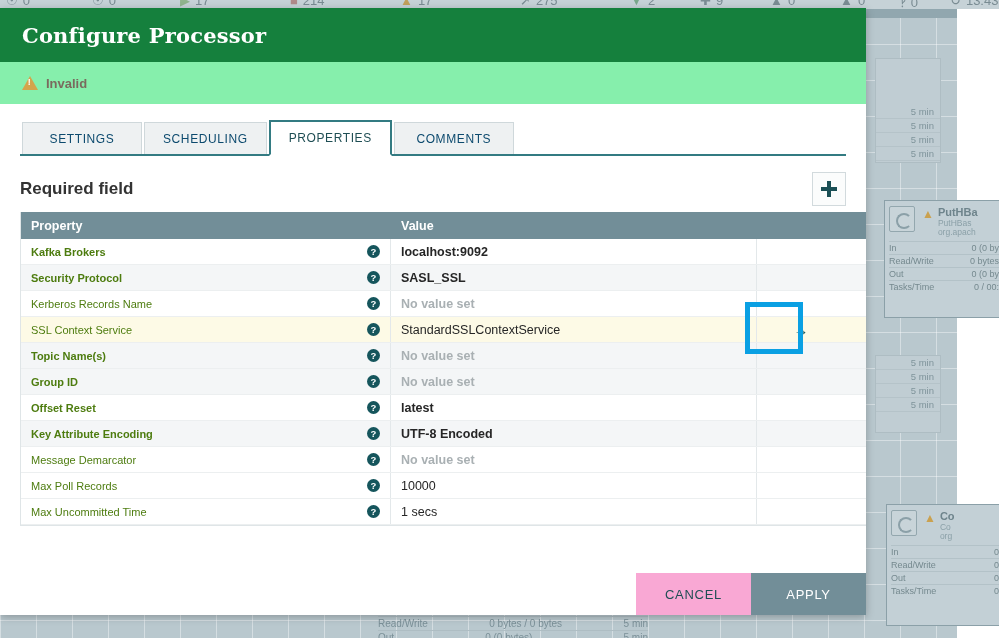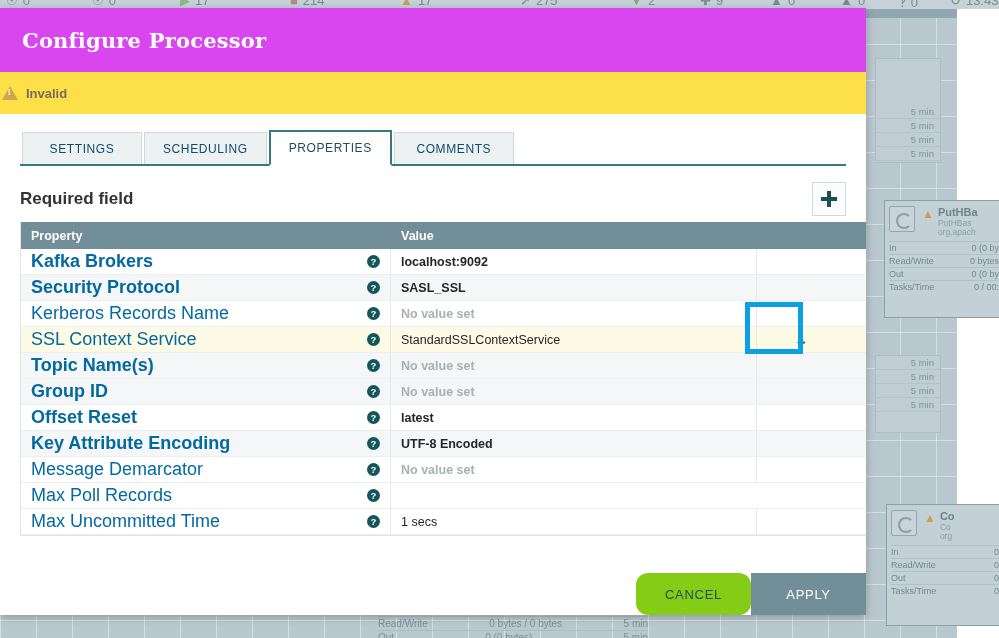--- a/index.html
+++ b/index.html
@@ -130,41 +130,41 @@
   .dialog {
     position: absolute;
     left: 0; top: 8px;
     width: 866px; height: 607px;
     background: #ffffff;
     box-shadow: 0 2px 8px rgba(0,0,0,0.25);
     overflow: hidden;
   }
 
   .dlg-header {
-    height: 64px;
-    background: #d946ef;
+    height: 54px;
+    background: #15803d;
     display: flex;
     align-items: center;
     padding-left: 22px;
     box-sizing: border-box;
   }
   .dlg-title {
     color: #ffffff;
     font-family: "DejaVu Serif", serif;
     font-weight: bold;
     font-size: 21px;
     letter-spacing: 0.2px;
   }
 
   .dlg-status {
     height: 42px;
-    background: #fde047;
-    display: flex;
-    align-items: center;
-    padding-left: 2px;
+    background: #86efac;
+    display: flex;
+    align-items: center;
+    padding-left: 22px;
     box-sizing: border-box;
   }
   .warn-tri {
     width: 0; height: 0;
     border-left: 8px solid transparent;
     border-right: 8px solid transparent;
     border-bottom: 14px solid #d4a44c;
     position: relative;
     margin-right: 8px;
   }
@@ -301,22 +301,22 @@
     width: 370px; flex: 0 0 370px;
     display: flex;
     align-items: center;
     justify-content: space-between;
     padding: 0 10px 0 10px;
     box-sizing: border-box;
     border-right: 1px solid #e3e8ea;
     height: 100%;
   }
   .pname-txt {
-    font-size: 18px;
-    color: #0369a1;
+    font-size: 11px;
+    color: #4d7c0f;
   }
   .pname-txt.required { font-weight: bold; }
 
   .help-icon {
     width: 13px; height: 13px;
     border-radius: 50%;
     background: #15555c;
     color: #ffffff;
     font-size: 9.5px;
     font-weight: bold;
@@ -380,21 +380,21 @@
     width: 115px;
     height: 42px;
     display: flex;
     align-items: center;
     justify-content: center;
     font-size: 13px;
     letter-spacing: 0.7px;
     cursor: pointer;
     box-sizing: border-box;
   }
-  .btn-cancel { background: #84cc16; color: #1f4e54; border-radius: 12px; }
+  .btn-cancel { background: #f9a8d4; color: #1f4e54; }
   .btn-apply  { background: #728e98; color: #ffffff; }
 </style>
 </head>
 <body>
 
 <div id="root">
 
   <div class="canvas-bg"></div>
   <div class="canvas-white-right"></div>
 
@@ -618,20 +618,21 @@
           </div>
           <div class="cell-val empty">No value set</div>
           <div class="cell-act"></div>
         </div>
 
         <div class="trow">
           <div class="cell-prop">
             <span class="pname-txt">Max Poll Records</span>
             <span class="help-icon">?</span>
           </div>
+          <div class="cell-val">10000</div>
           <div class="cell-act"></div>
         </div>
 
         <div class="trow">
           <div class="cell-prop">
             <span class="pname-txt">Max Uncommitted Time</span>
             <span class="help-icon">?</span>
           </div>
           <div class="cell-val">1 secs</div>
           <div class="cell-act"></div>

